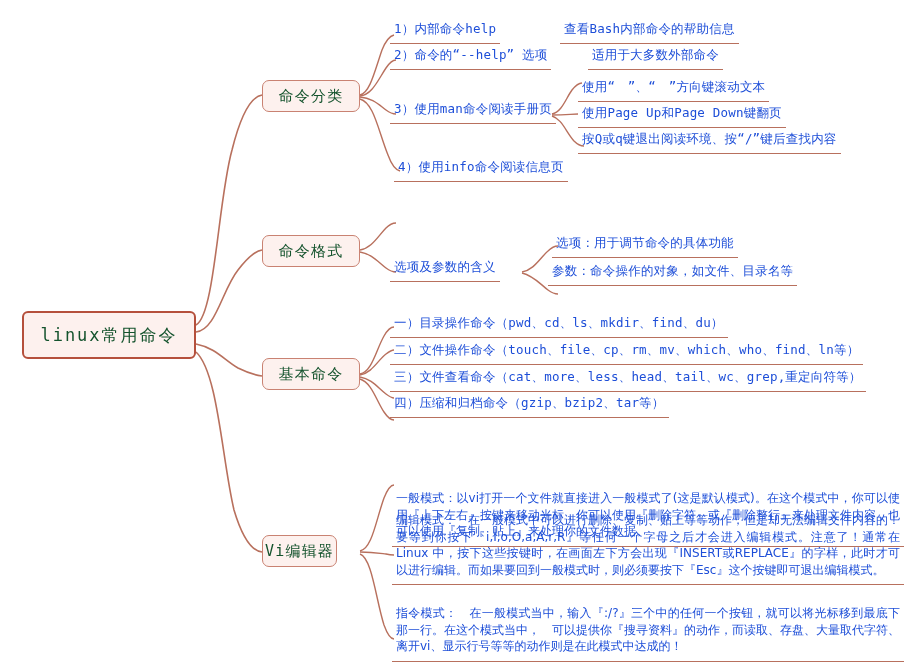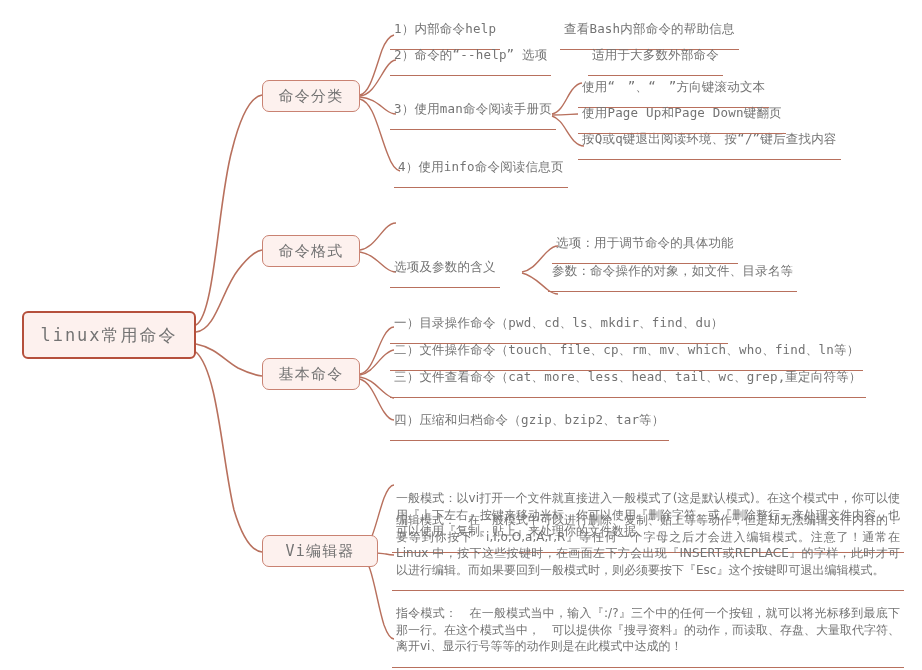--- a/index.html
+++ b/index.html
@@ -34,43 +34,43 @@
   .node {
     position: absolute;
     box-sizing: border-box;
     background: #fdf1ee;
     border: 1.6px solid #c98272;
     border-radius: 7px;
     display: flex;
     align-items: center;
     justify-content: center;
     font-family: "DejaVu Sans Mono", monospace;
-    color: #737373;
+    color: #14532d;
     letter-spacing: 1.2px;
     white-space: nowrap;
   }
   .node.root {
     border: 2.4px solid #b5503c;
     border-radius: 6px;
     font-size: 17px;
     letter-spacing: 2px;
   }
   .node.branch {
     font-size: 15px;
   }
   
   .leaf {
     position: absolute;
     box-sizing: border-box;
     font-family: "DejaVu Sans Mono", monospace;
     font-size: 12.5px;
     line-height: 17px;
-    color: #737373;
+    color: #1d4ed8;
     white-space: nowrap;
-    padding: 0 4px 12px 4px;
+    padding: 0 4px 6px 4px;
     letter-spacing: 0.2px;
   }
   .leaf.underline {
     border-bottom: 1.3px solid #b8705d;
   }
   .leaf.para {
     white-space: normal;
     font-family: "DejaVu Sans", sans-serif;
     font-size: 12px;
     line-height: 16.5px;
@@ -160,23 +160,23 @@
   <div class="node branch" style="left:262px; top:358px; width:98px; height:32px;">
     <span>基本命令</span>
   </div>
 
   <div class="leaf underline" style="left:390px; top:314px;">一）目录操作命令（pwd、cd、ls、mkdir、find、du）</div>
 
   <div class="leaf underline" style="left:390px; top:341px;">二）文件操作命令（touch、file、cp、rm、mv、which、who、find、ln等）</div>
 
   <div class="leaf underline" style="left:390px; top:368px;">三）文件查看命令（cat、more、less、head、tail、wc、grep,重定向符等）</div>
 
-  <div class="leaf underline" style="left:390px; top:411px;">四）压缩和归档命令（gzip、bzip2、tar等）</div>
+  <div class="leaf underline" style="left:390px; top:394px;">四）压缩和归档命令（gzip、bzip2、tar等）</div>
 
-  <div class="node branch" style="left:262px; top:535px; width:116px; height:32px;">
+  <div class="node branch" style="left:262px; top:535px; width:75px; height:32px;">
     <span>Vi编辑器</span>
   </div>
 
   <div class="leaf underline para" style="left:392px; top:452px; width:512px;margin-top:38px;">一般模式：以vi打开一个文件就直接进入一般模式了(这是默认模式)。在这个模式中，你可以使用『上下左右』按键来移动光标，你可以使用『删除字符』或『删除整行』来处理文件内容，也可以使用『复制、贴上』来处理你的文件数据。</div>
 
   <div class="leaf underline para" style="left:392px; top:512px; width:512px;">编辑模式：　在一般模式中可以进行删除、复制、贴上等等动作，但是却无法编辑文件内容的！要等到你按下『i,I,o,O,a,A,r,R』等任何一个字母之后才会进入编辑模式。注意了！通常在 Linux 中，按下这些按键时，在画面左下方会出现『INSERT或REPLACE』的字样，此时才可以进行编辑。而如果要回到一般模式时，则必须要按下『Esc』这个按键即可退出编辑模式。</div>
 
   <div class="leaf underline para" style="left:392px; top:605px; width:512px;">指令模式：　在一般模式当中，输入『:/?』三个中的任何一个按钮，就可以将光标移到最底下那一行。在这个模式当中，　可以提供你『搜寻资料』的动作，而读取、存盘、大量取代字符、离开vi、显示行号等等的动作则是在此模式中达成的！</div>
 
 </div>

